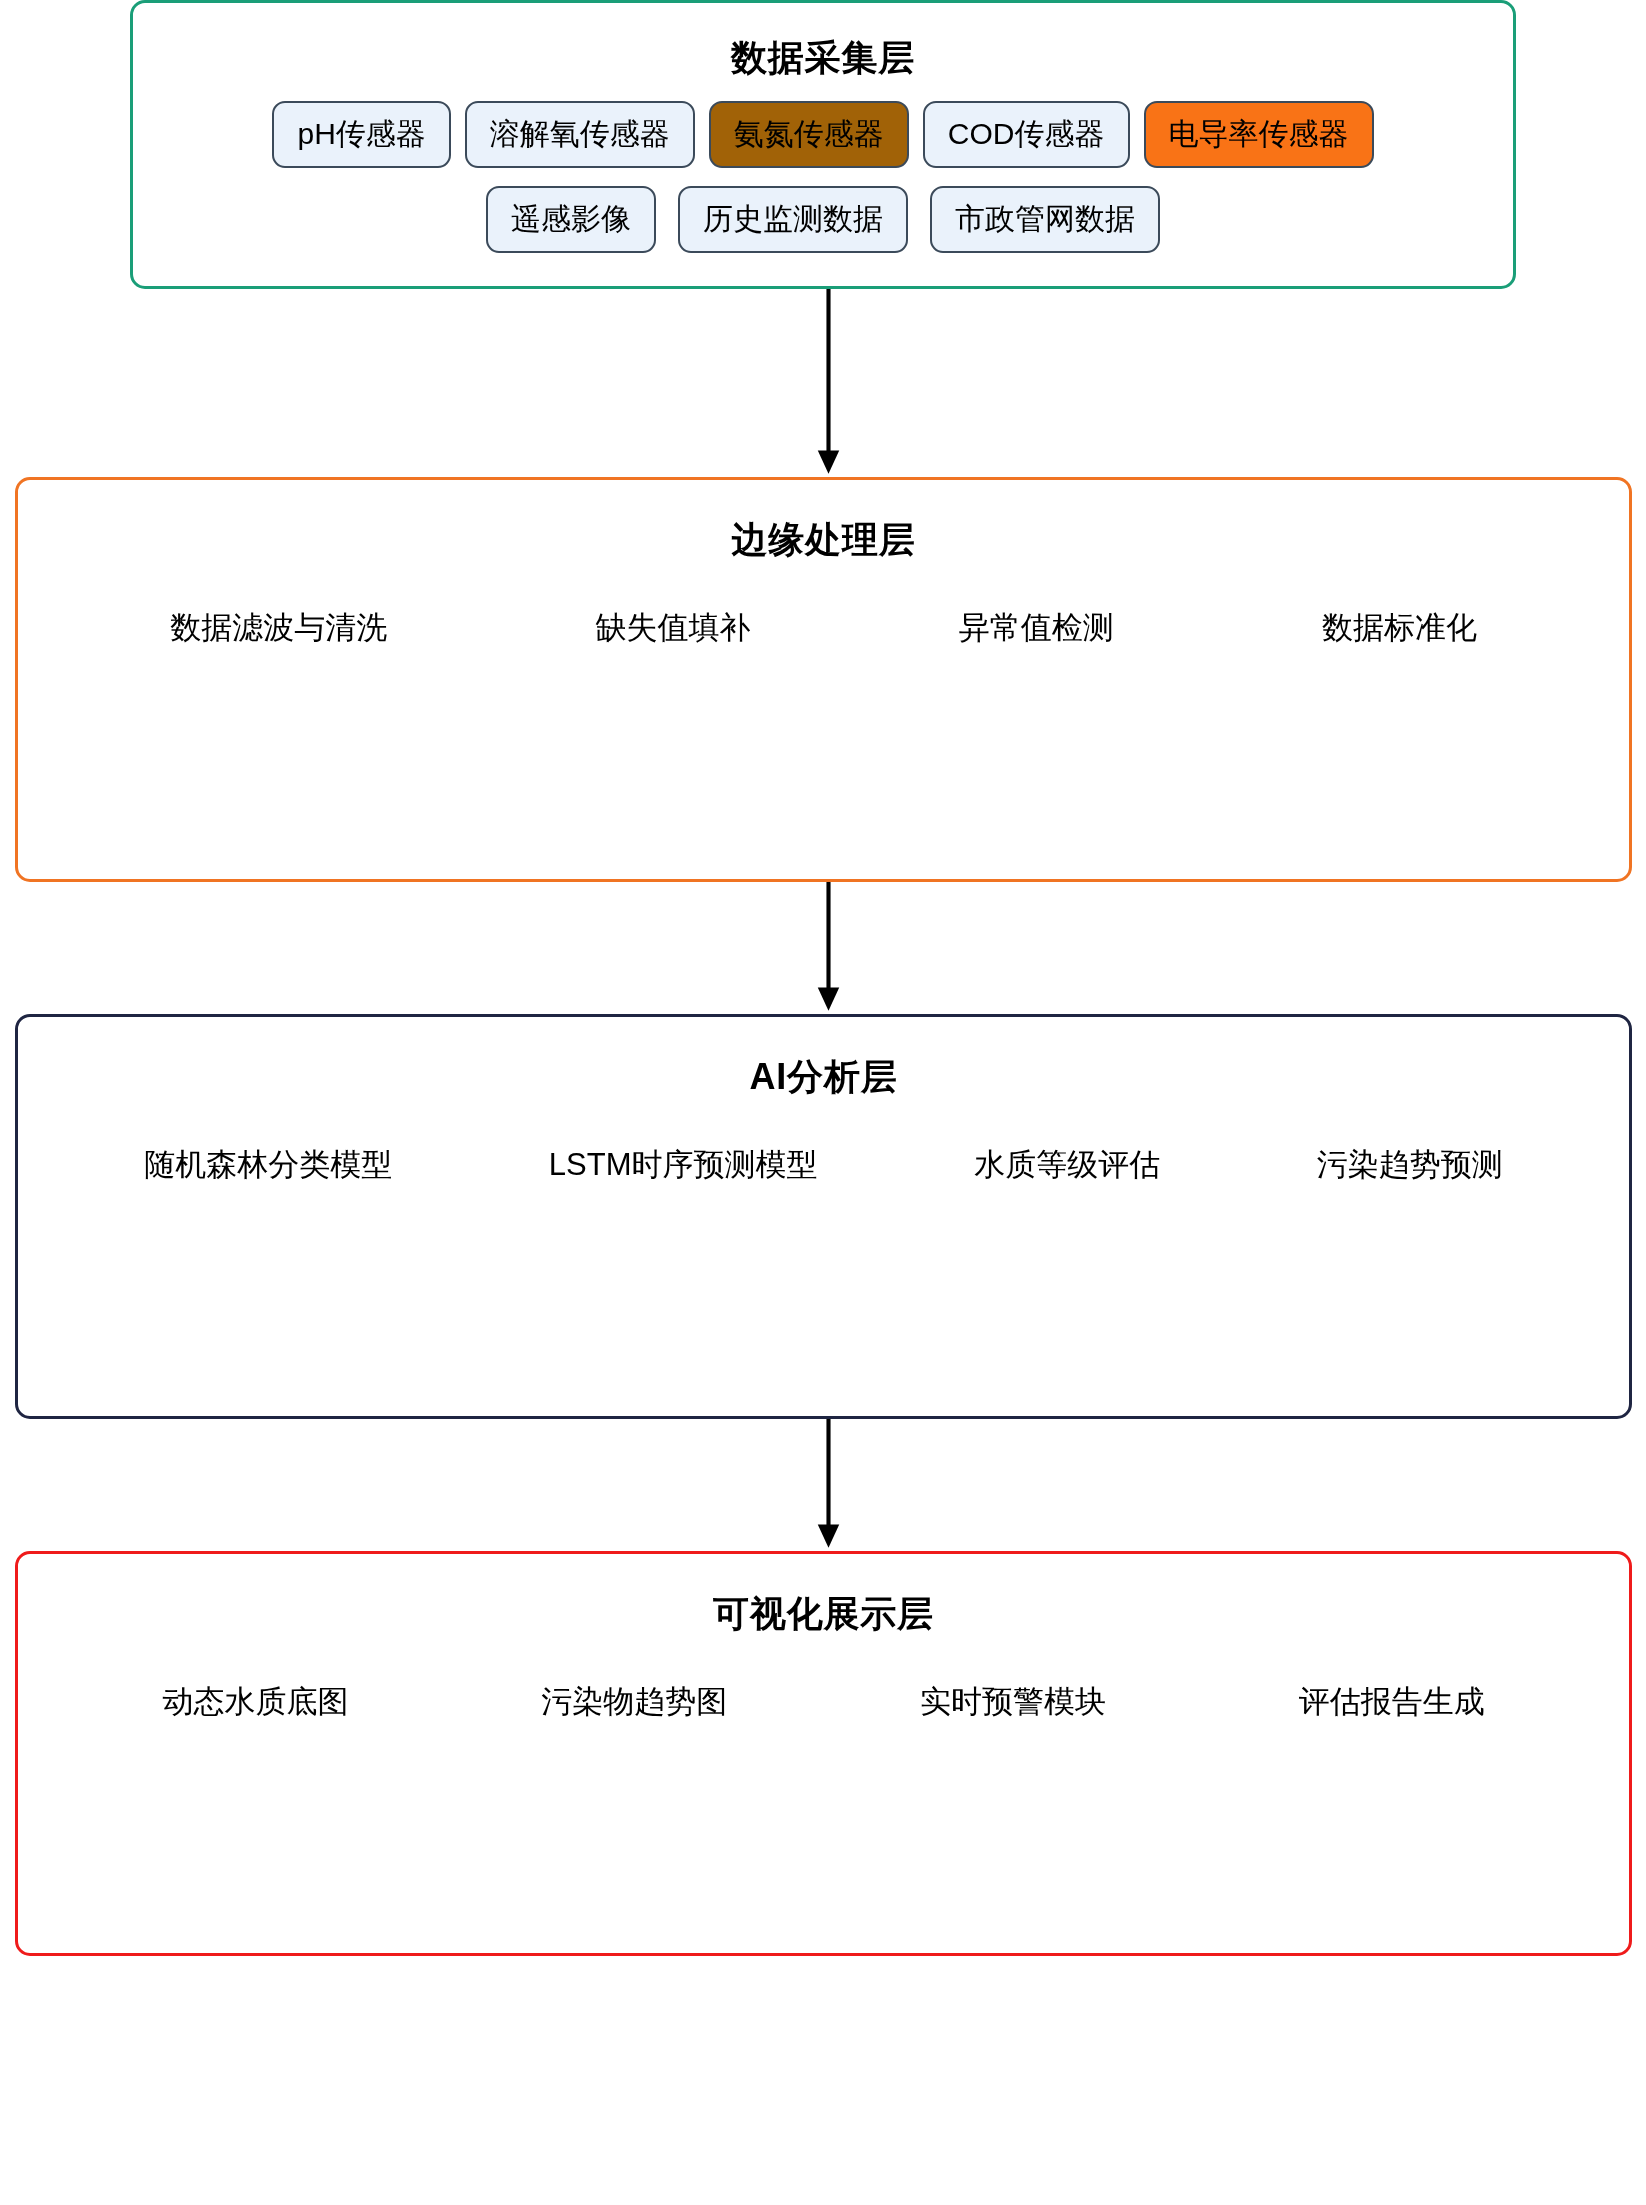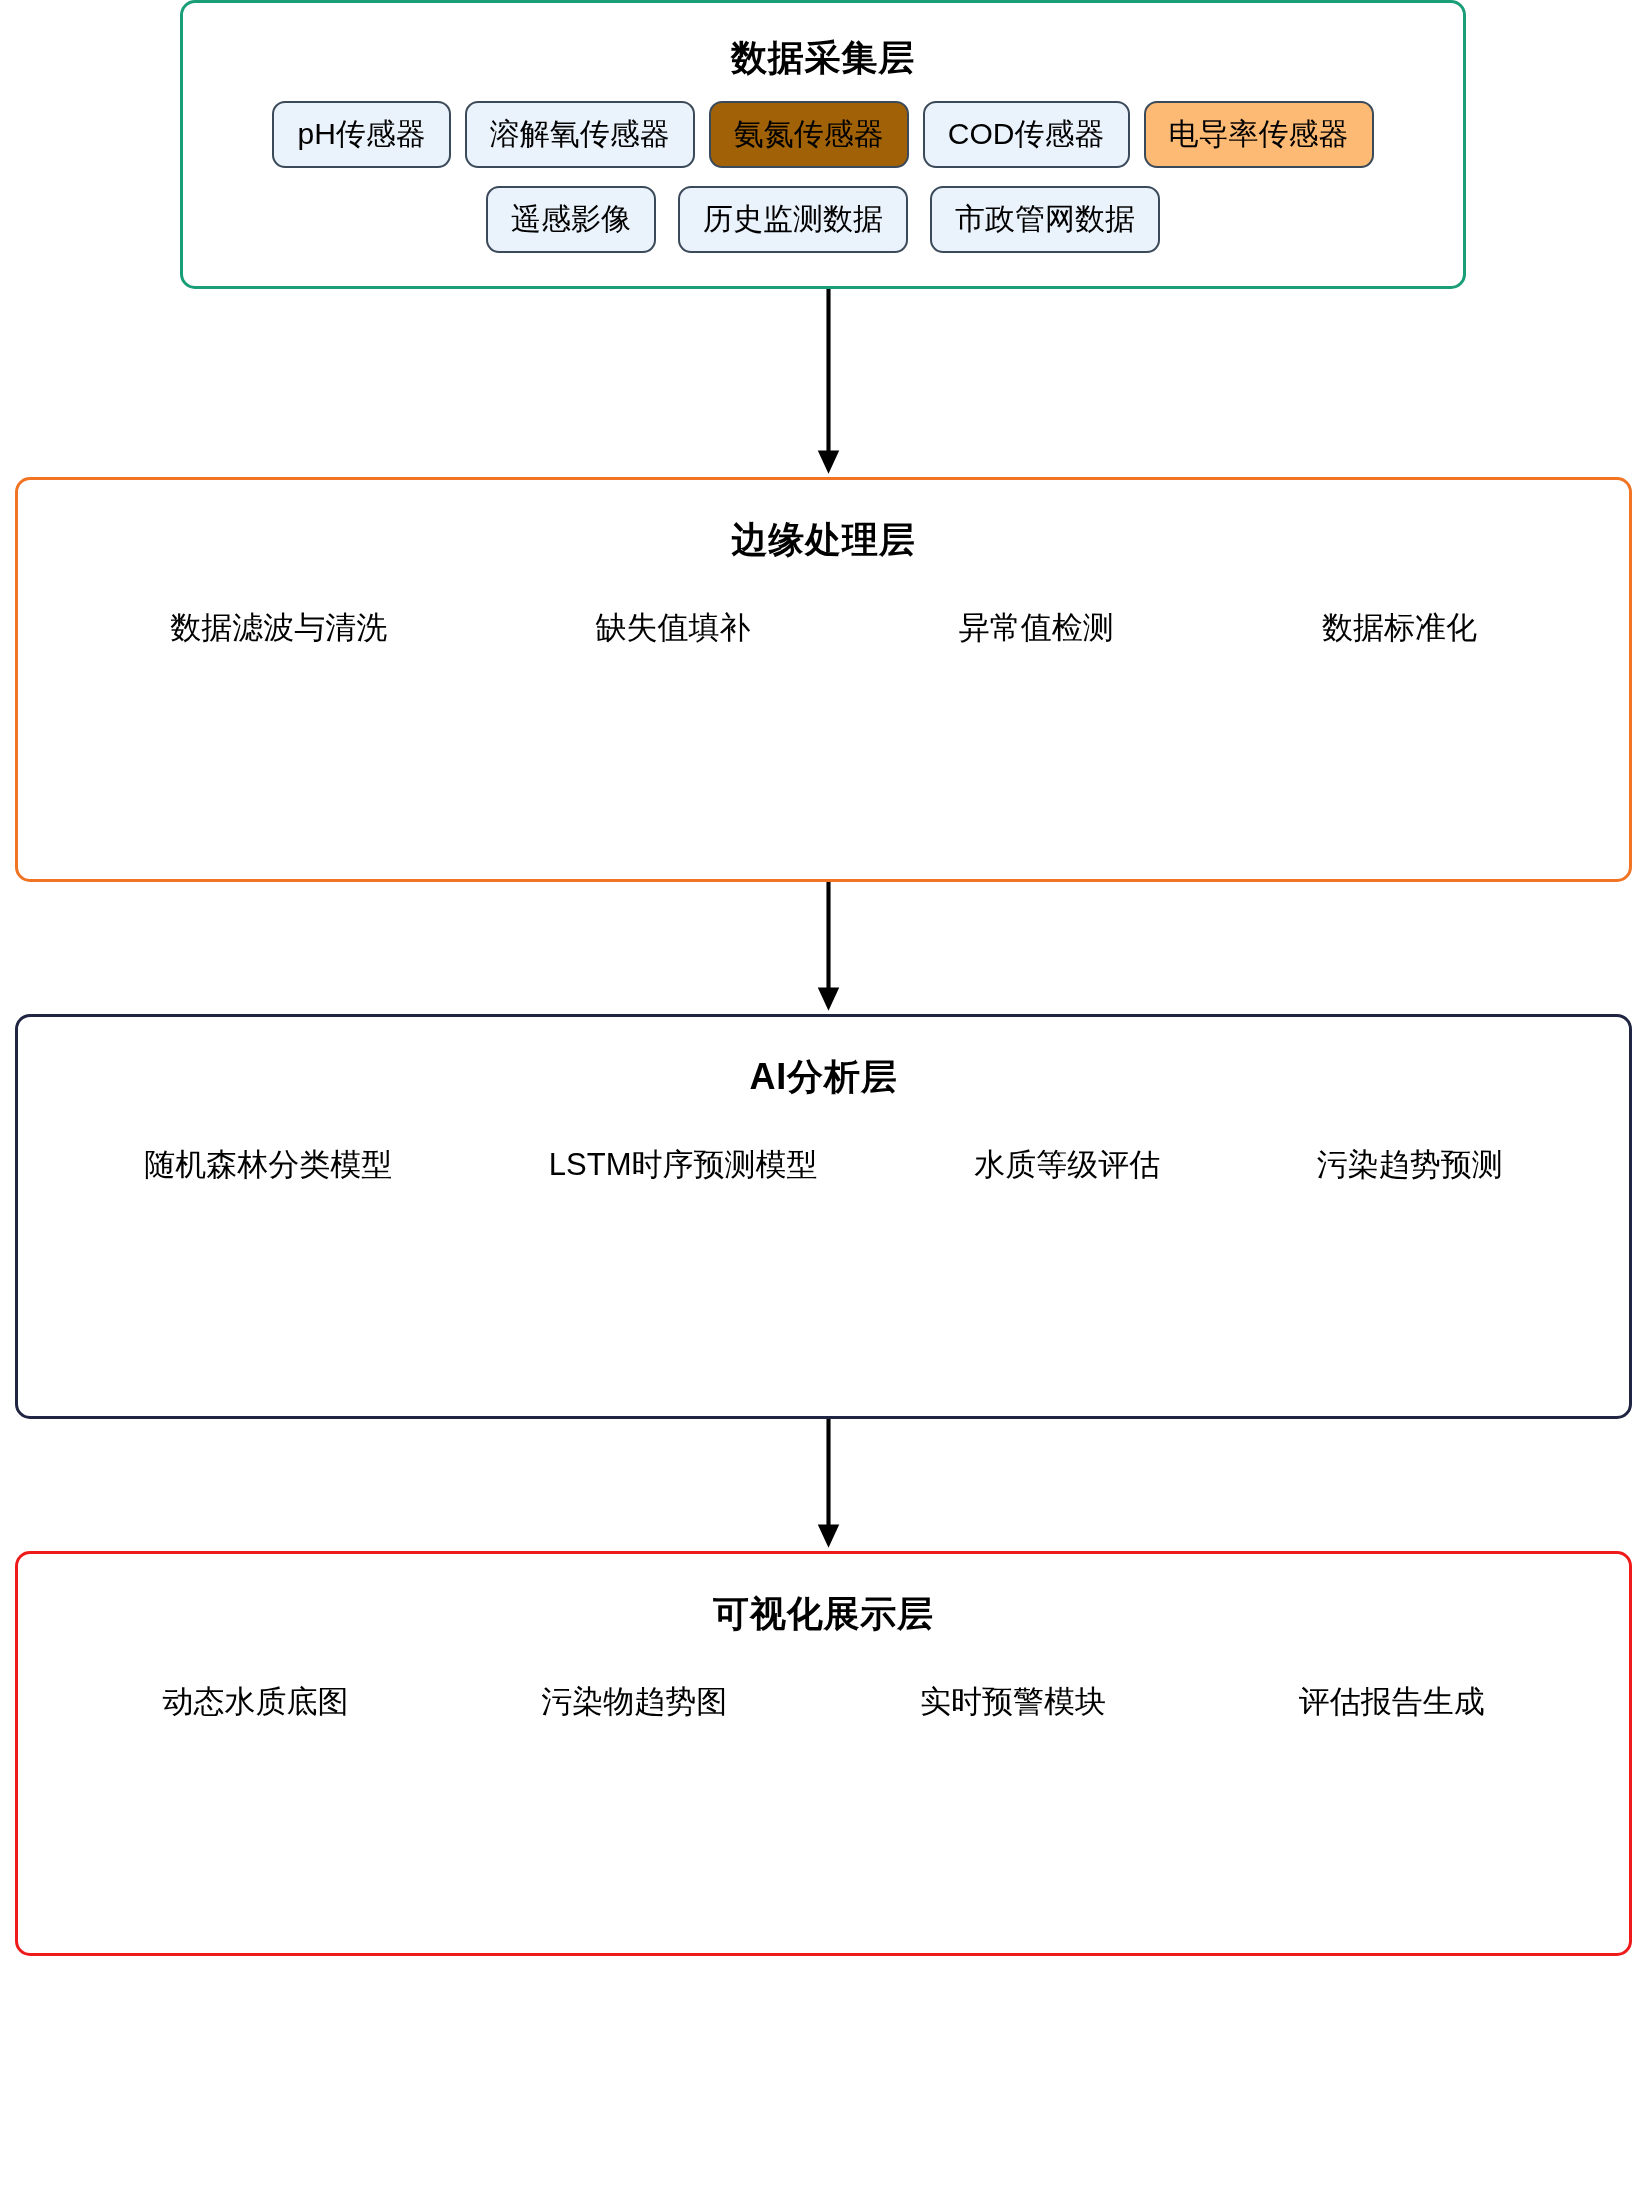--- a/index.html
+++ b/index.html
@@ -33,21 +33,21 @@
   .layer-title {
     text-align: center;
     font-size: 36px;
     font-weight: 700;
     letter-spacing: 0.8px;
     line-height: 1.1;
   }
 
   
   #layer-collection {
-    width: 1286px;
+    width: 1386px;
     border: 3.3px solid #1a9e78;
     padding: 25px 30px 28px 30px;
   }
   #layer-collection .layer-title { margin: 10px 0 23px 0; }
 
   .chip-row {
     display: flex;
     justify-content: center;
     align-items: center;
     gap: 14px;
@@ -110,21 +110,21 @@
 <div class="canvas">
 
   <section class="layer" id="layer-collection" style="border-color: rgb(26, 158, 120);">
     <div class="layer-title">数据采集层</div>
 
     <div class="chip-row row-1">
       <div class="chip" style="background: rgb(234, 242, 251); border-color: rgb(59, 74, 90);">pH传感器</div>
       <div class="chip" style="background: rgb(234, 242, 251); border-color: rgb(59, 74, 90);">溶解氧传感器</div>
       <div class="chip" style="background: #a16207; border-color: rgb(59, 74, 90);">氨氮传感器</div>
       <div class="chip" style="background: rgb(234, 242, 251); border-color: rgb(59, 74, 90);">COD传感器</div>
-      <div class="chip" style="background: #fdba74; border-color: rgb(59, 74, 90);">电导率传感器</div>
+      <div class="chip" style="background: #f97316; border-color: rgb(59, 74, 90);">电导率传感器</div>
     </div>
 
     <div class="chip-row row-2">
       <div class="chip" style="background: rgb(234, 242, 251); border-color: rgb(59, 74, 90);">遥感影像</div>
       <div class="chip" style="background: rgb(234, 242, 251); border-color: rgb(59, 74, 90);">历史监测数据</div>
       <div class="chip" style="background: rgb(234, 242, 251); border-color: rgb(59, 74, 90);">市政管网数据</div>
     </div>
   </section>
 
   <div class="arrow-wrap" style="height:188px;align-items:center;">

